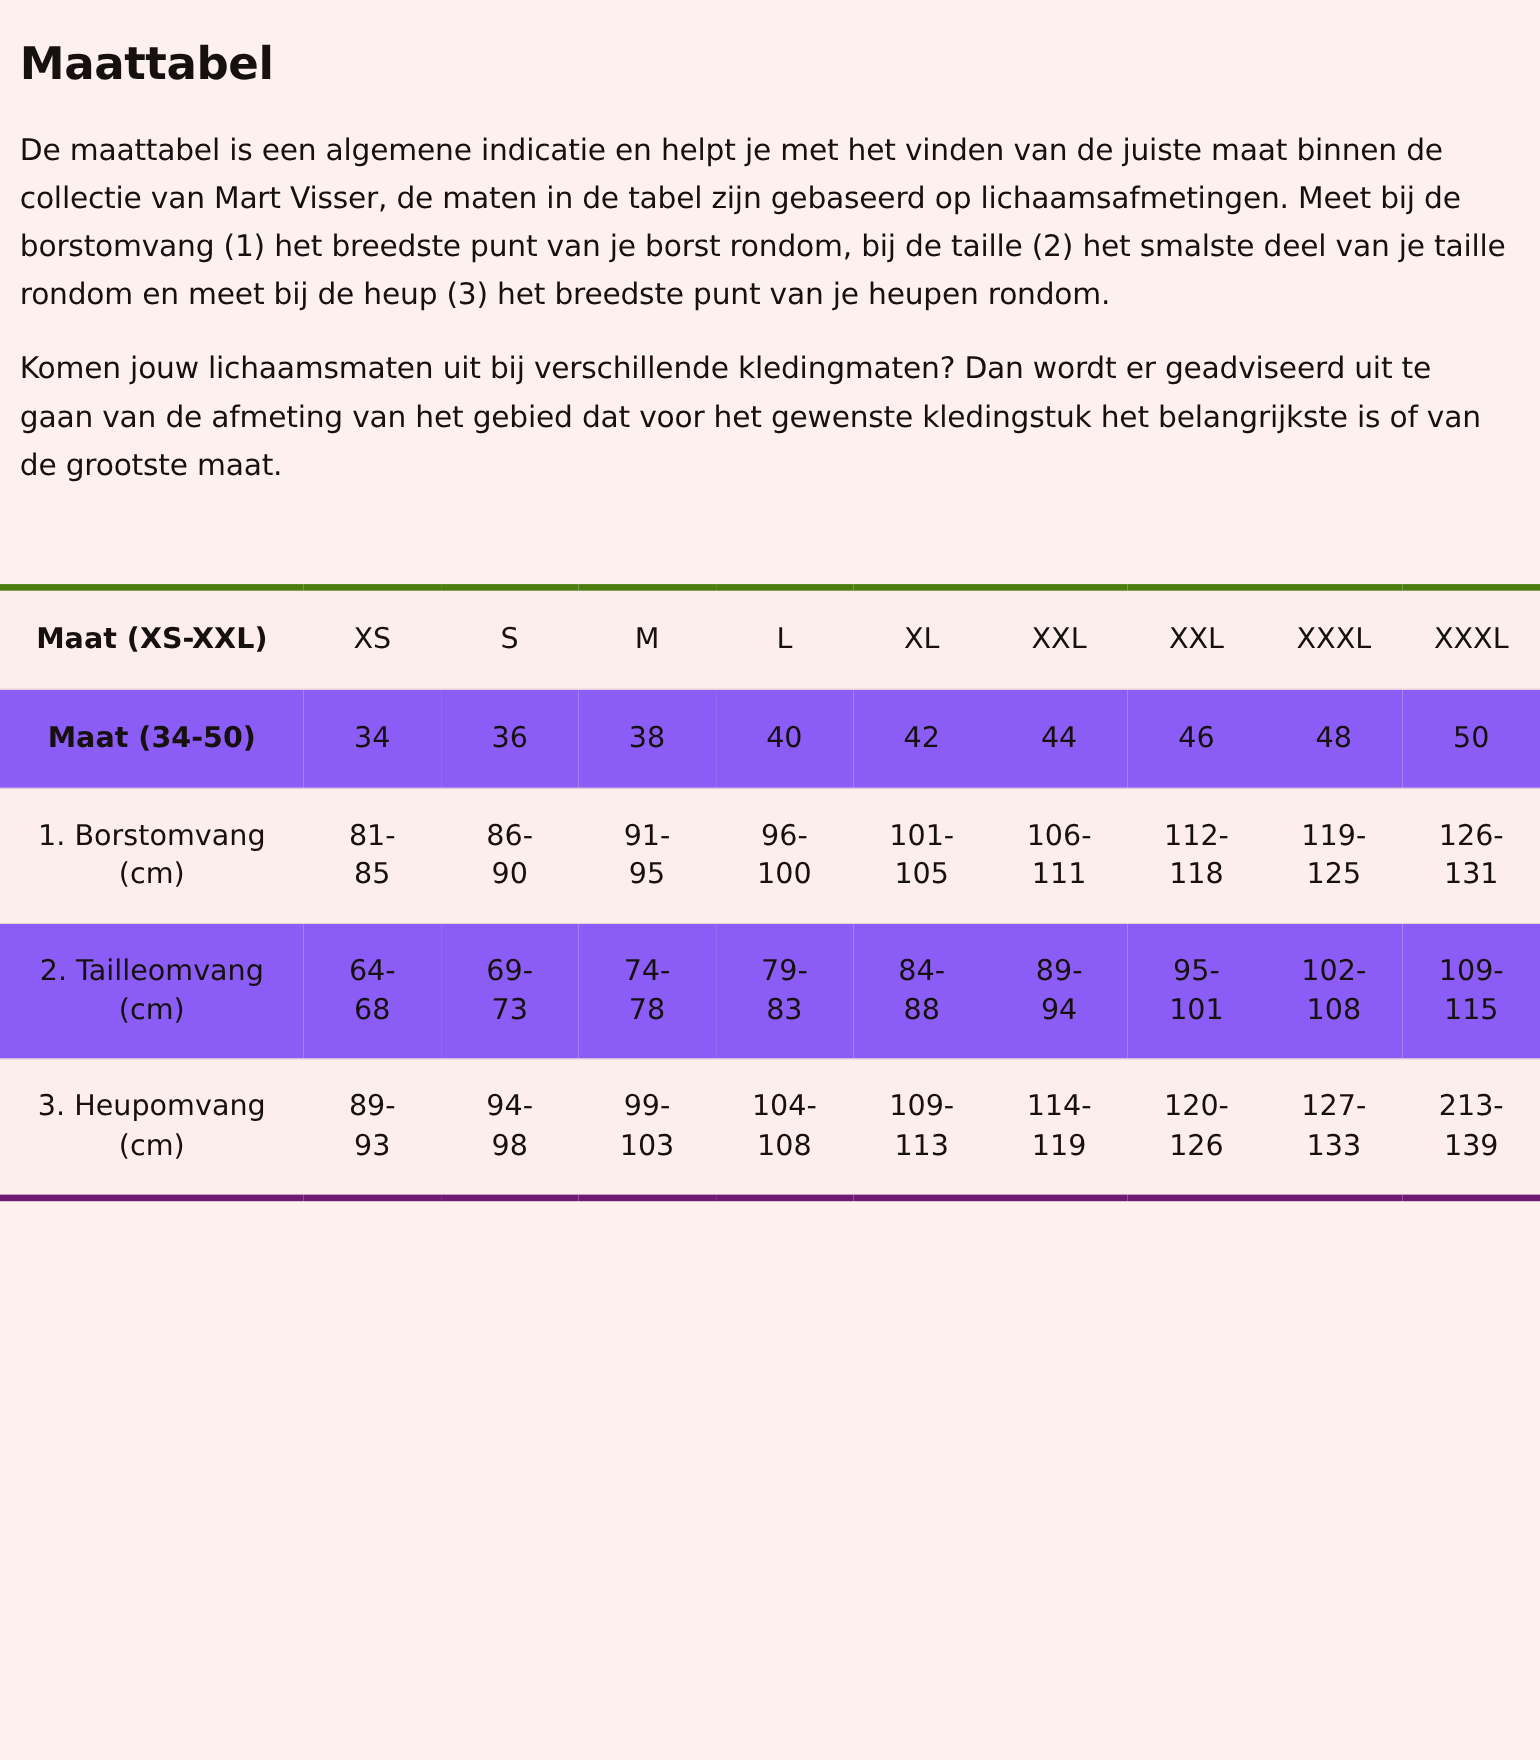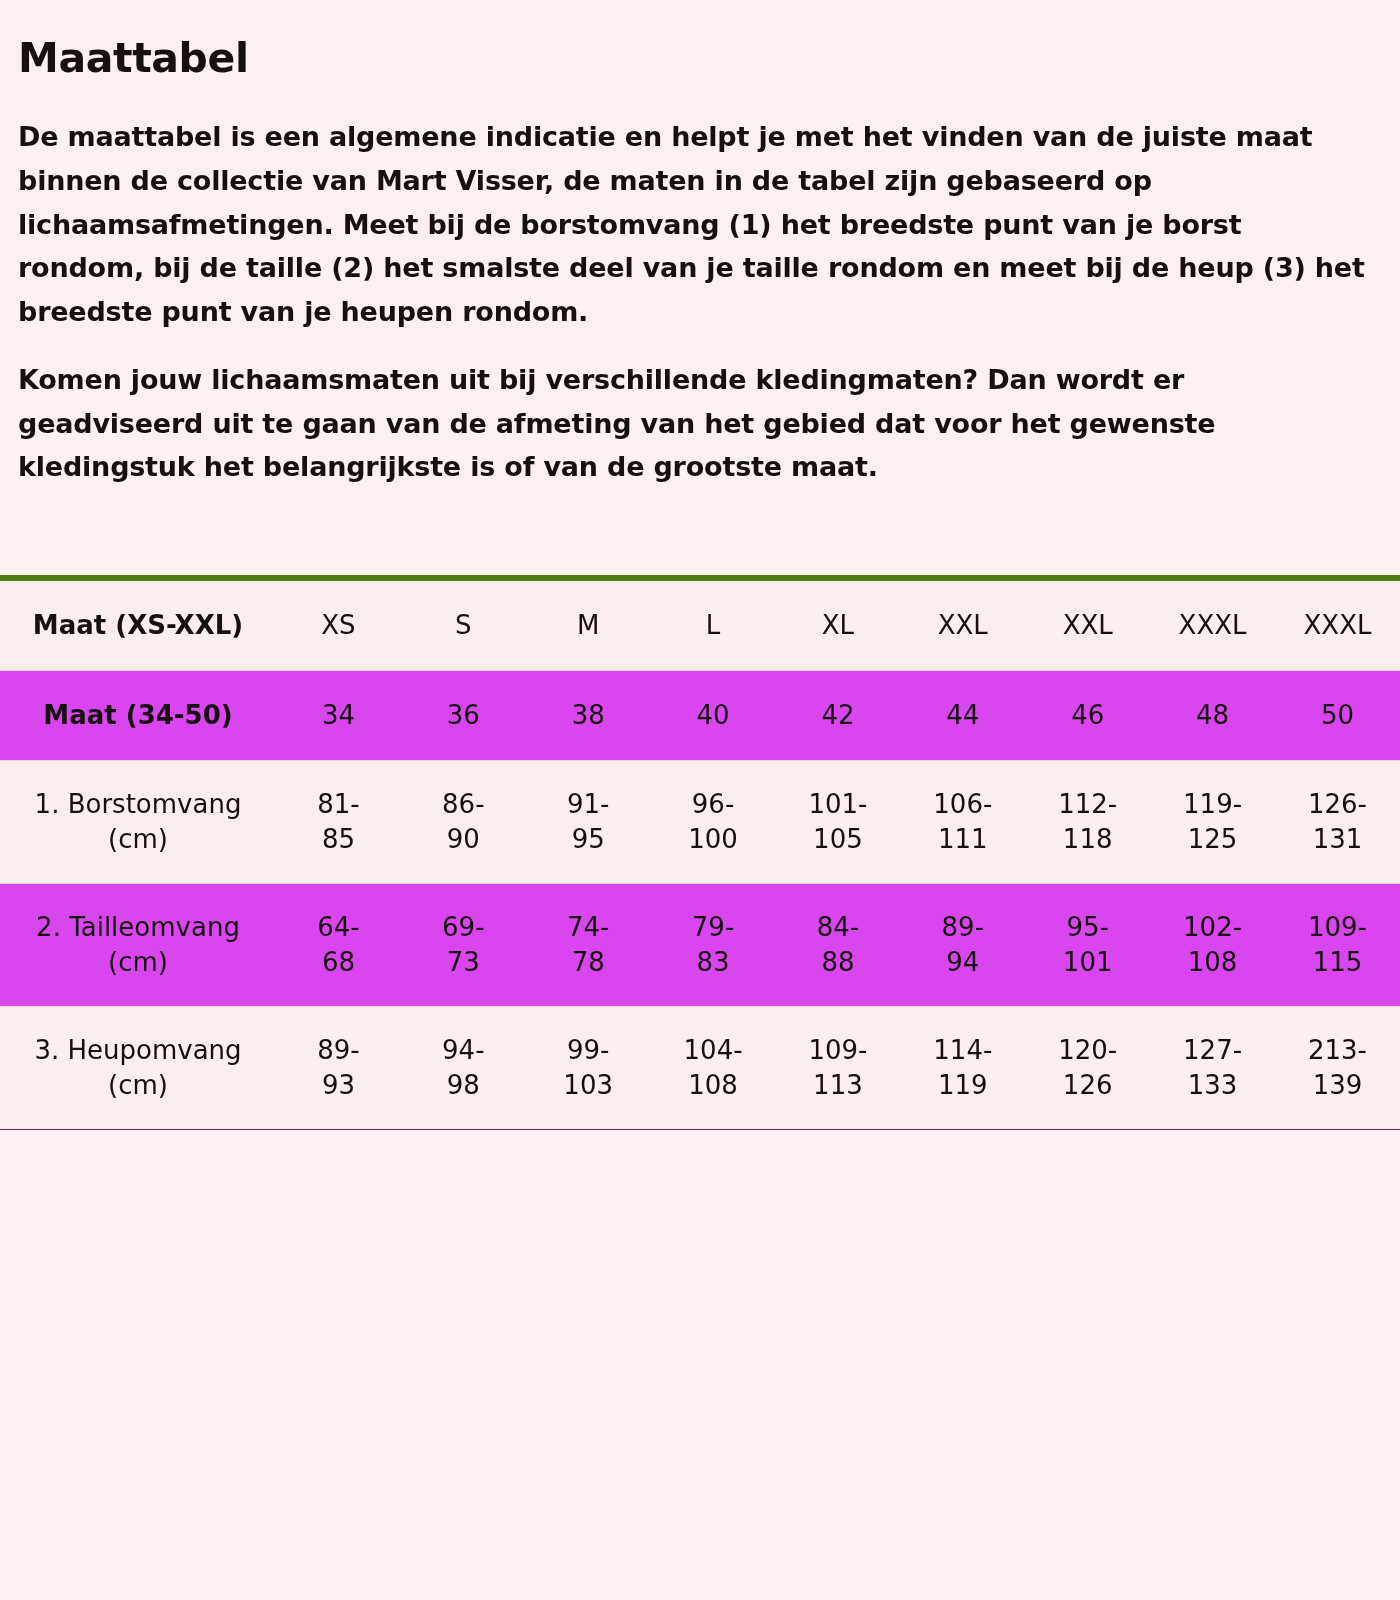--- a/index.html
+++ b/index.html
@@ -21,21 +21,21 @@
   }
   .title {
     font-size: 41px;
     font-weight: 700;
     letter-spacing: -0.4px;
     margin: 6px 0 34px 0;
     line-height: 1.1;
   }
   .intro {
     font-size: 27px;
-    font-weight: 700;
+    font-weight: 400;
     line-height: 1.62;
     letter-spacing: -0.2px;
     margin: 0 12px 24px 0;
     max-width: 1370px;
   }
   .intro.second {
     margin-bottom: 0;
   }
   .spacer {
     height: 86px;
@@ -52,31 +52,31 @@
     font-size: 26px;
     font-weight: 400;
     line-height: 1.35;
     text-align: center;
     border-top: 1px solid #e7d3d1;
   }
   table.size-table tr:first-child td {
     border-top: 6px solid #4d7c0f;
   }
   table.size-table tr:last-child td {
-    border-bottom: 1px solid #701a75;
+    border-bottom: 6px solid #701a75;
     text-align: center;
   }
   td.rowhead {
     text-align: left;
     padding-left: 20px;
     padding-right: 6px;
     width: 268px;
   }
   tr.band-light td {
-    background: #d946ef;
+    background: #8b5cf6;
   }
   tr.band-dark td {
     background: #fbeeed;
   }
   td.val {
     font-weight: 700;
   }
   .measure-label {
     font-weight: 400;
     font-size: 26px;

